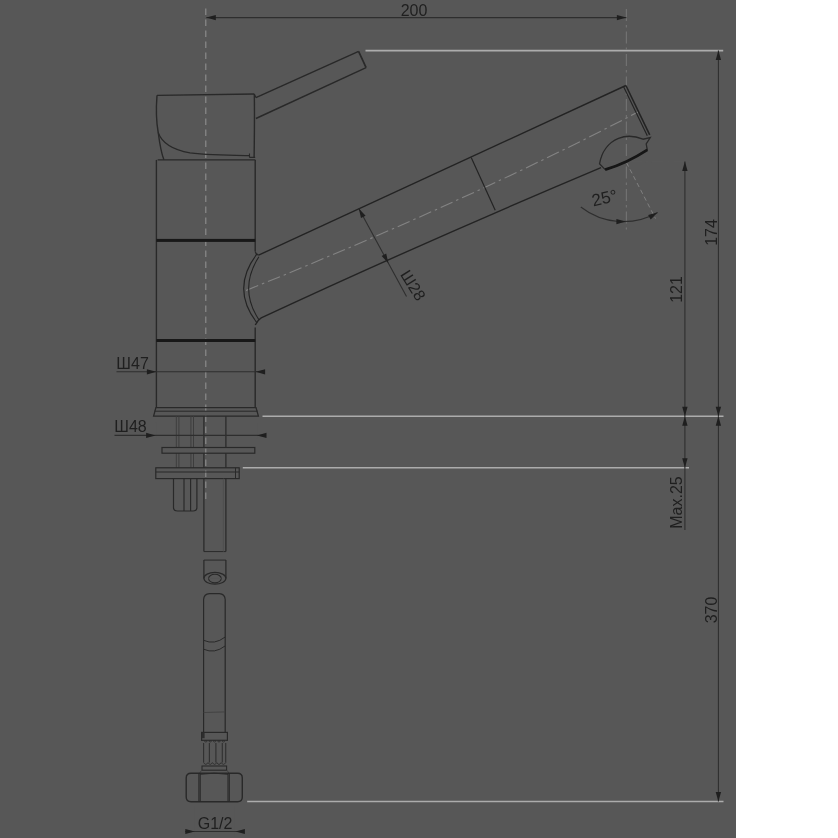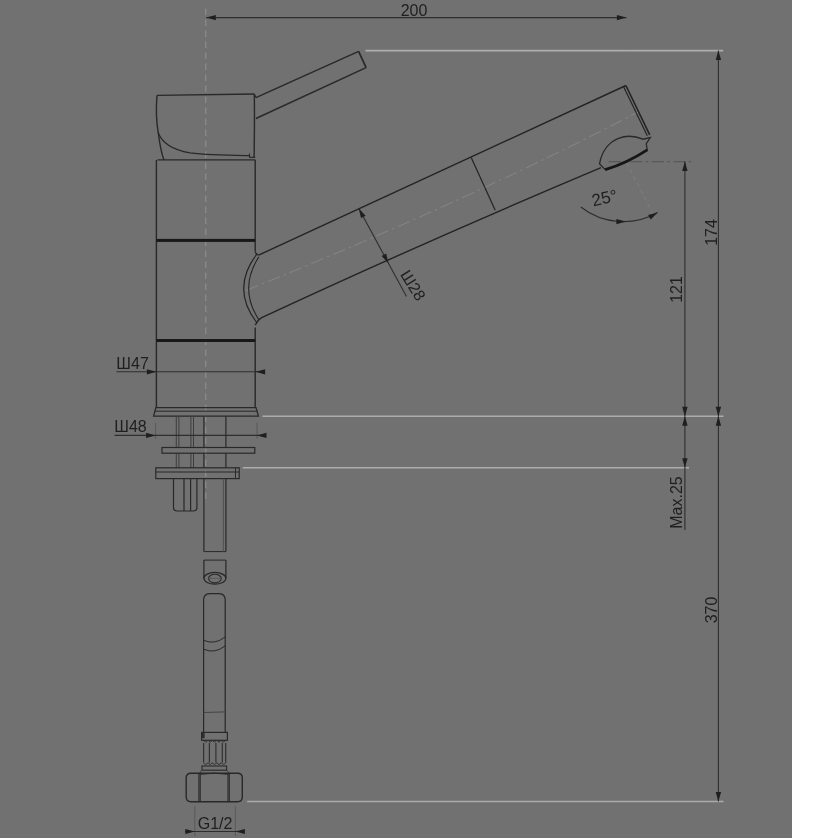--- a/index.html
+++ b/index.html
@@ -1,16 +1,16 @@
 <!DOCTYPE html>
 <html><head>
 <meta charset="utf-8">
 <style>
   html,body{margin:0;padding:0;background:#ffffff;}
-  #stage{position:relative;width:792px;height:838px;background:#ec4899;overflow:hidden;filter:grayscale(1);}
+  #stage{position:relative;width:736px;height:838px;background:#0369a1;overflow:hidden;filter:grayscale(1);}
   svg{display:block;}
   text{font-family:"Liberation Sans",sans-serif;fill:#1c1f22;}
 </style>
 </head>
 <body>
 <div id="stage">
 <svg width="838" height="838" viewBox="0 0 838 838" fill="none" stroke-linecap="butt">
 
 <g stroke="#a9adb0" stroke-width="1.6">
   <line x1="365.5" y1="50.6" x2="723.2" y2="50.6"></line>

